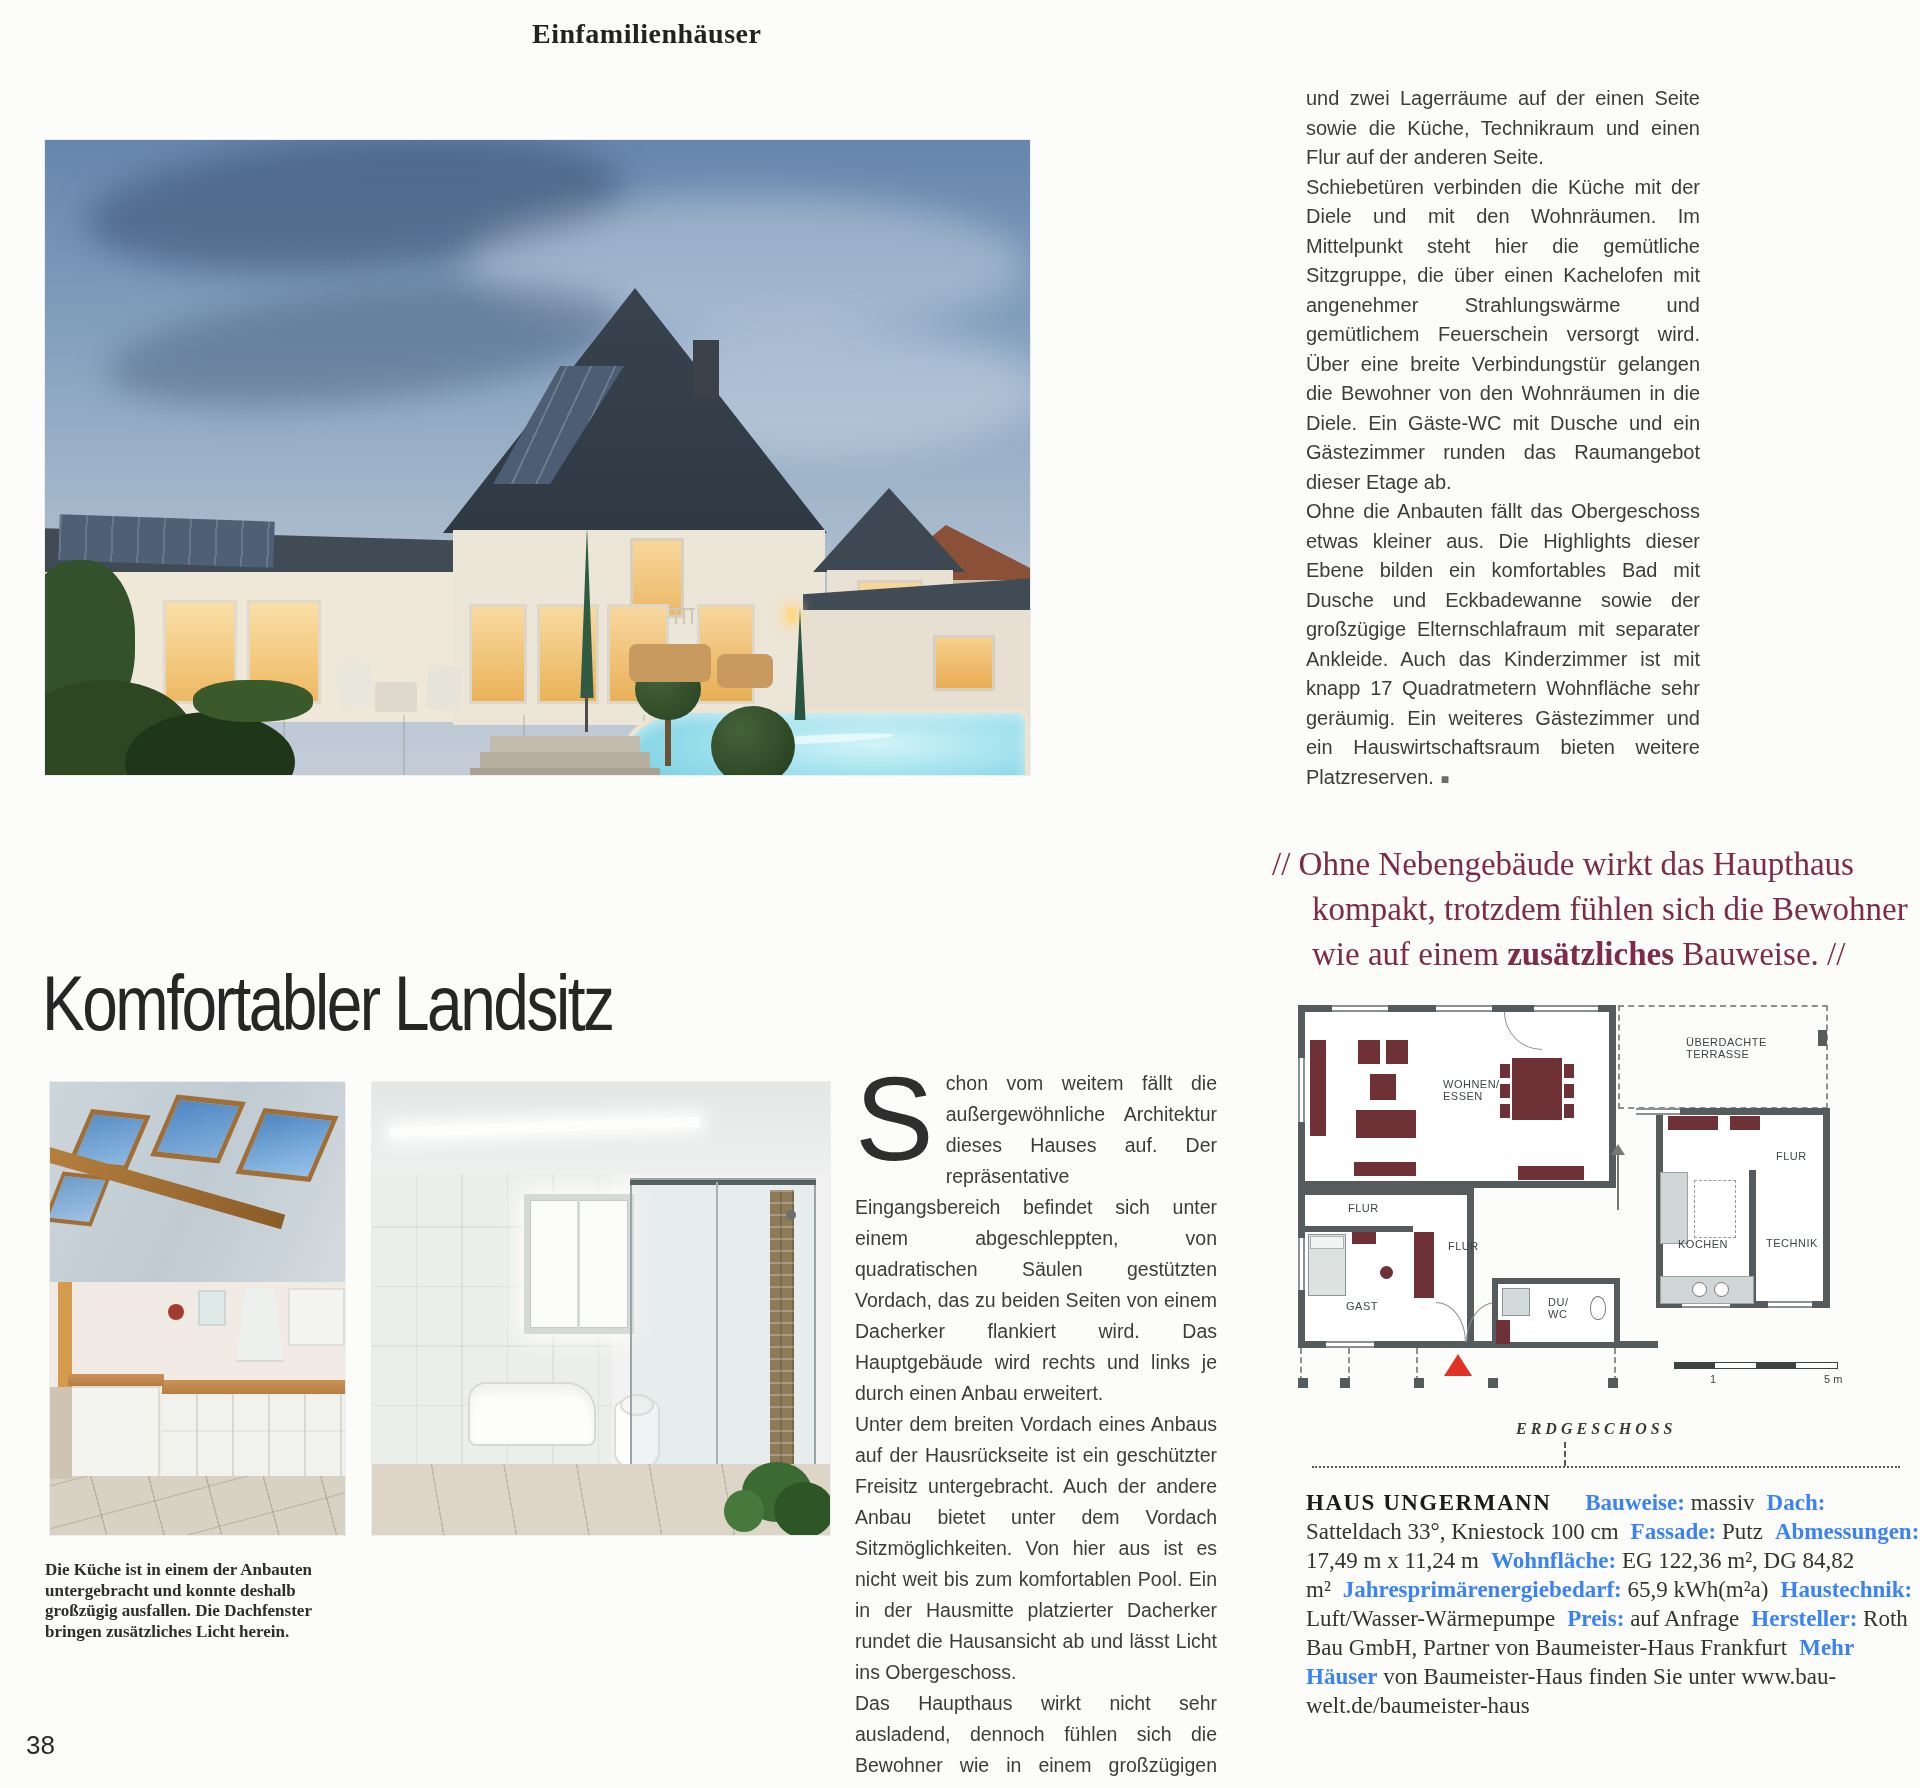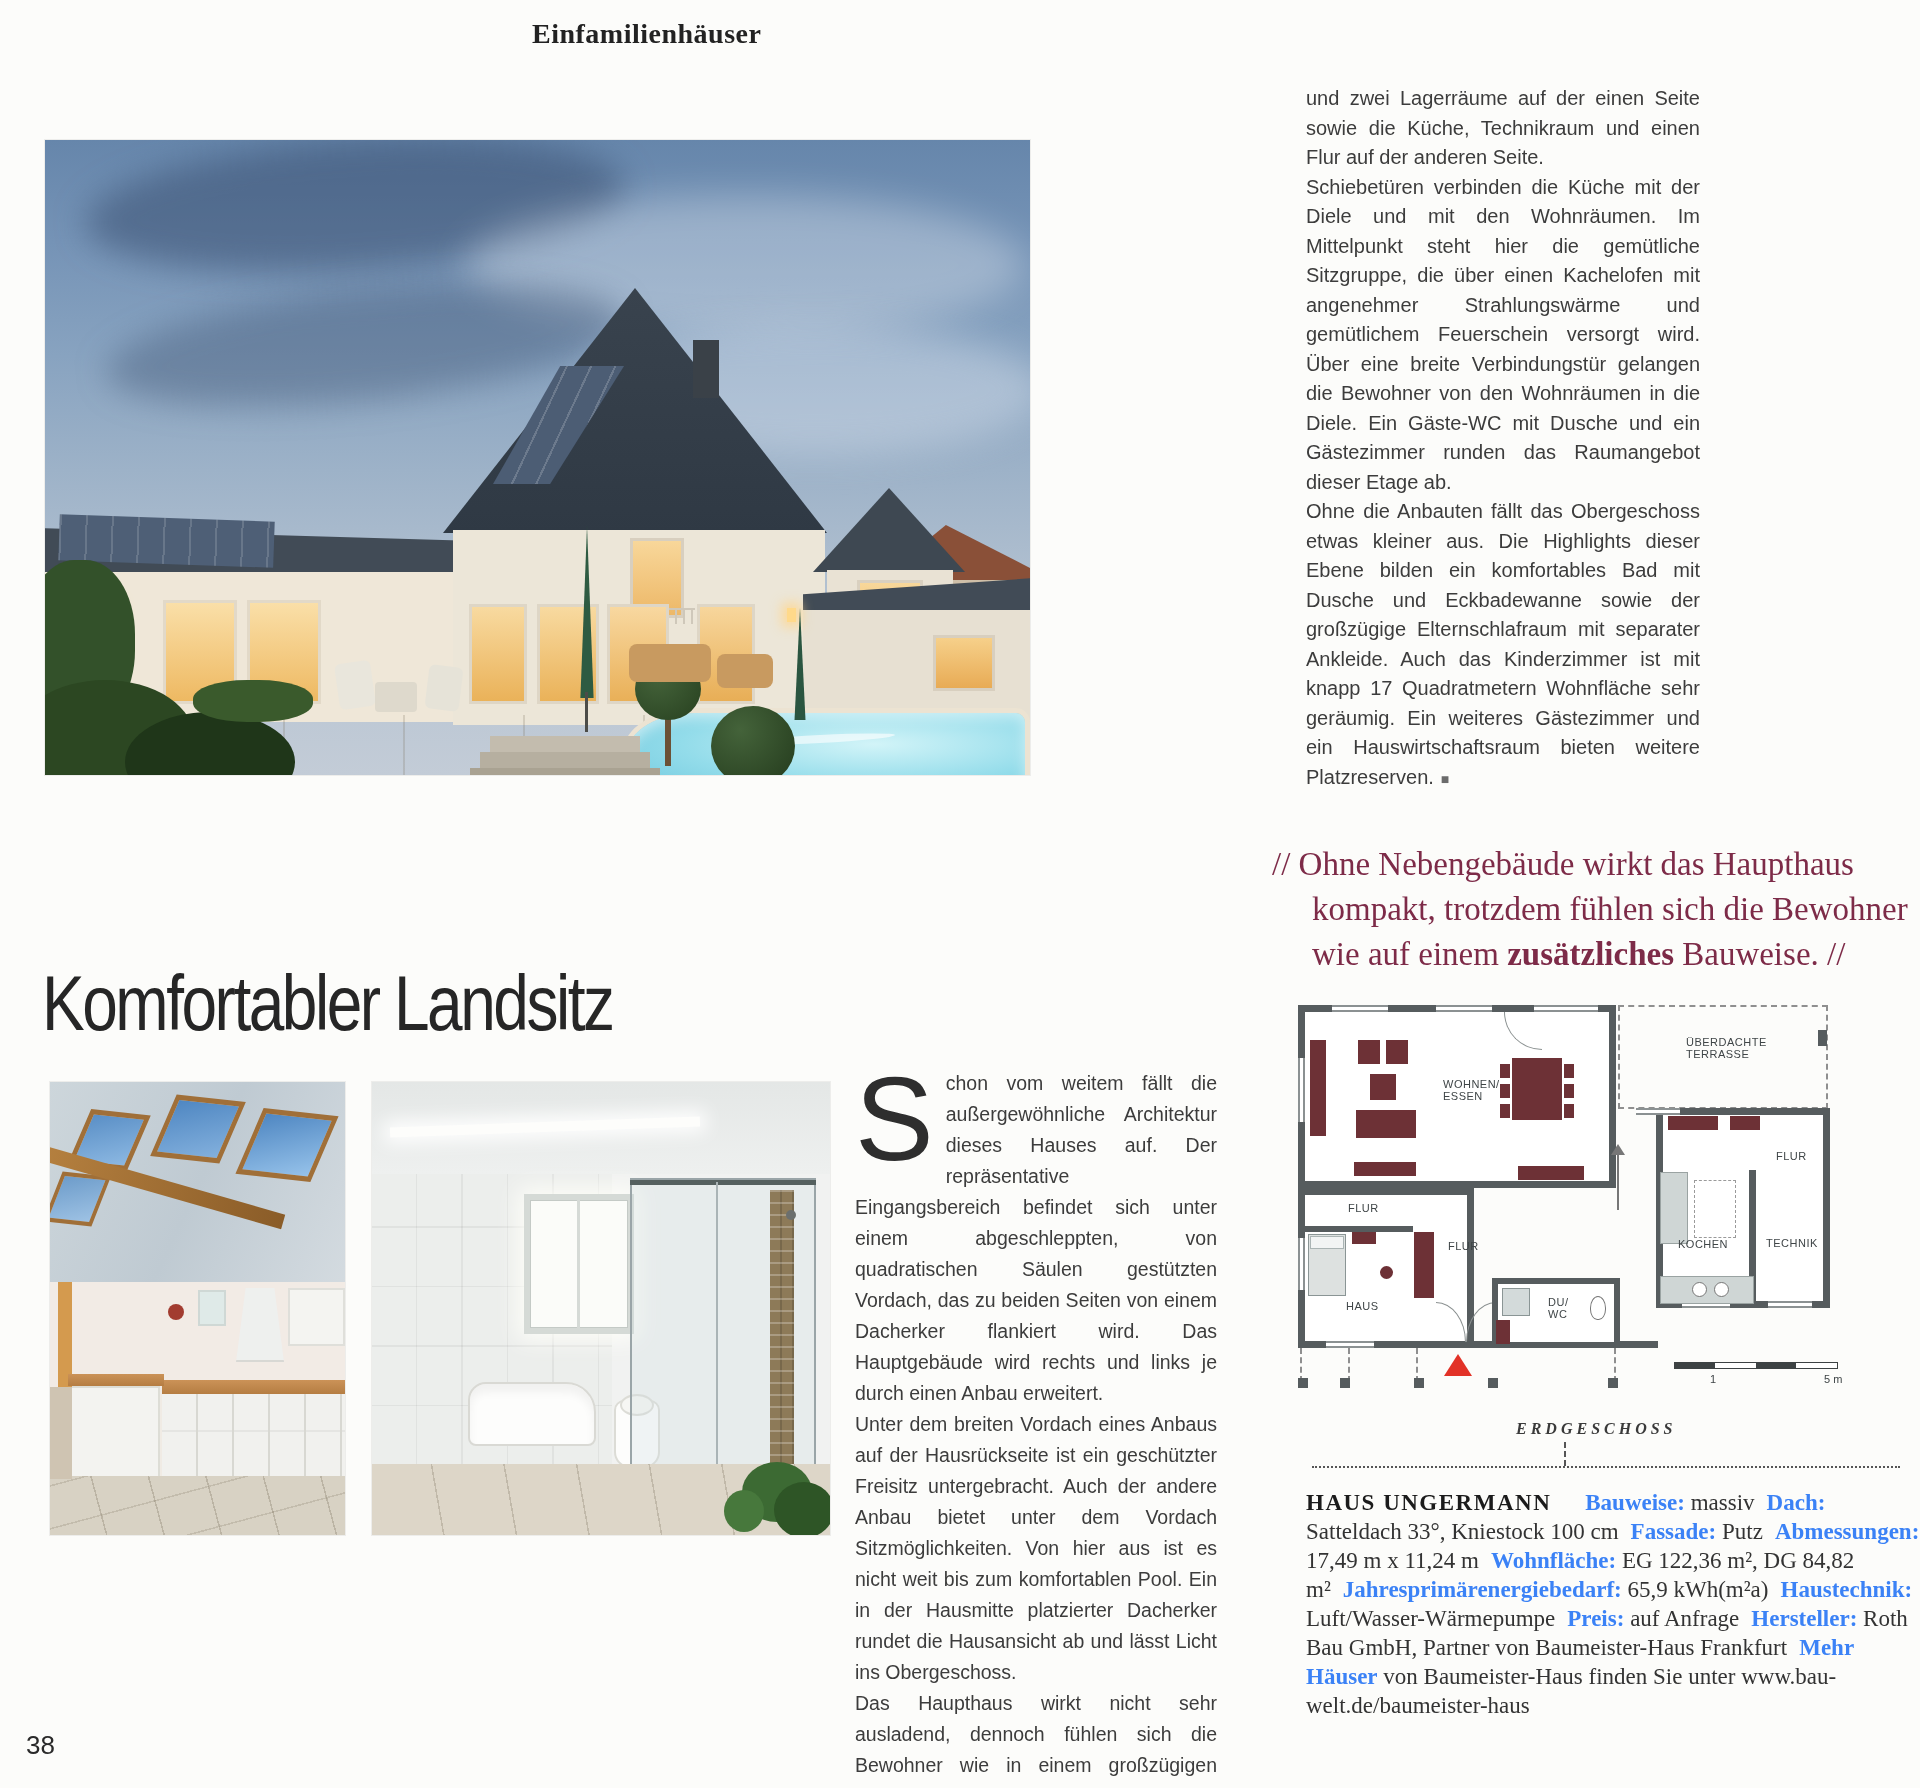--- a/index.html
+++ b/index.html
@@ -200,21 +200,21 @@
 
     <div class="abs plan-label" style="left:147px;top:76px;">WOHNEN/
 ESSEN</div>
     <div class="abs plan-label" style="left:390px;top:34px;">ÜBERDACHTE
 TERRASSE</div>
     <div class="abs plan-label" style="left:480px;top:148px;">FLUR</div>
     <div class="abs plan-label" style="left:382px;top:236px;">KOCHEN</div>
     <div class="abs plan-label" style="left:470px;top:235px;">TECHNIK</div>
     <div class="abs plan-label" style="left:152px;top:238px;">FLUR</div>
     <div class="abs plan-label" style="left:52px;top:200px;">FLUR</div>
-    <div class="abs plan-label" style="left:50px;top:298px;">HAUS</div>
+    <div class="abs plan-label" style="left:50px;top:298px;">GAST</div>
     <div class="abs plan-label" style="left:252px;top:294px;">DU/
 WC</div>
 
     <div class="abs erdg" style="left:220px;top:418px;font-style:italic;">ERDGESCHOSS</div>
     <div class="abs" style="left:268px;top:440px;width:0;height:24px;border-left:2px dashed #555;"></div>
     <div class="abs" style="left:16px;top:464px;width:588px;height:0;border-top:2.5px dotted #555;"></div>
   </div>
 
   <div class="abs" style="left:1306px;top:1488px;width:616px;">
     <p class="specs">
@@ -260,20 +260,21 @@
     <div class="abs" style="left:344px;top:100px;width:2px;height:338px;background:#aab4b6;"></div>
     <div class="abs" style="left:398px;top:108px;width:24px;height:324px;background:#8d7a58;background-image:repeating-linear-gradient(0deg,transparent 0 10px,rgba(255,255,255,.25) 10px 12px),repeating-linear-gradient(90deg,transparent 0 10px,rgba(0,0,0,.15) 10px 12px);"></div>
     <div class="abs" style="left:414px;top:128px;width:10px;height:10px;border-radius:50%;background:#6b6f6e;"></div>
     <div class="abs" style="left:264px;top:416px;width:178px;height:22px;background:#b9ac92;"></div>
     <div class="abs" style="left:0;top:382px;width:458px;height:71px;background:#ddd6c8;background-image:repeating-linear-gradient(80deg,transparent 0 70px,rgba(120,110,90,.28) 70px 71.5px);"></div>
     <div class="abs" style="left:370px;top:380px;width:70px;height:60px;border-radius:50%;background:#3c6a33;"></div>
     <div class="abs" style="left:402px;top:400px;width:60px;height:56px;border-radius:50%;background:#2e5526;"></div>
     <div class="abs" style="left:352px;top:408px;width:40px;height:42px;border-radius:50%;background:#47783c;"></div>
   </div>
 
+  <div class="abs caption" style="left:45px;top:1560px;width:300px;">Die Küche ist in einem der Anbauten untergebracht und konnte deshalb großzügig ausfallen. Die Dachfenster bringen zusätzliches Licht herein.</div>
 
   <div class="abs bodycol midcol" style="left:855px;top:1068px;width:362px;">
     <p><span class="dropcap">S</span><span>chon vom weitem fällt die außergewöhnliche Architektur dieses Hauses auf. Der repräsentative Eingangsbereich befindet sich unter einem abgeschleppten, von quadratischen Säulen gestützten Vordach, das zu beiden Seiten von einem Dacherker flankiert wird. Das Hauptgebäude wird rechts und links je durch einen Anbau erweitert.</span></p>
     <p>Unter dem breiten Vordach eines Anbaus auf der Hausrückseite ist ein geschützter Freisitz untergebracht. Auch der andere Anbau bietet unter dem Vordach Sitzmöglichkeiten. Von hier aus ist es nicht weit bis zum komfortablen Pool. Ein in der Hausmitte platzierter Dacherker rundet die Hausansicht ab und lässt Licht ins Obergeschoss.</p>
     <p>Das Haupthaus wirkt nicht sehr ausladend, dennoch fühlen sich die Bewohner wie in einem großzügigen Landsitz. Je ein Anbau links und rechts beherbergen die Garage</p>
   </div>
 
   <div class="abs pagenum" style="left:26px;top:1730px;">38</div>
 
 </div>

